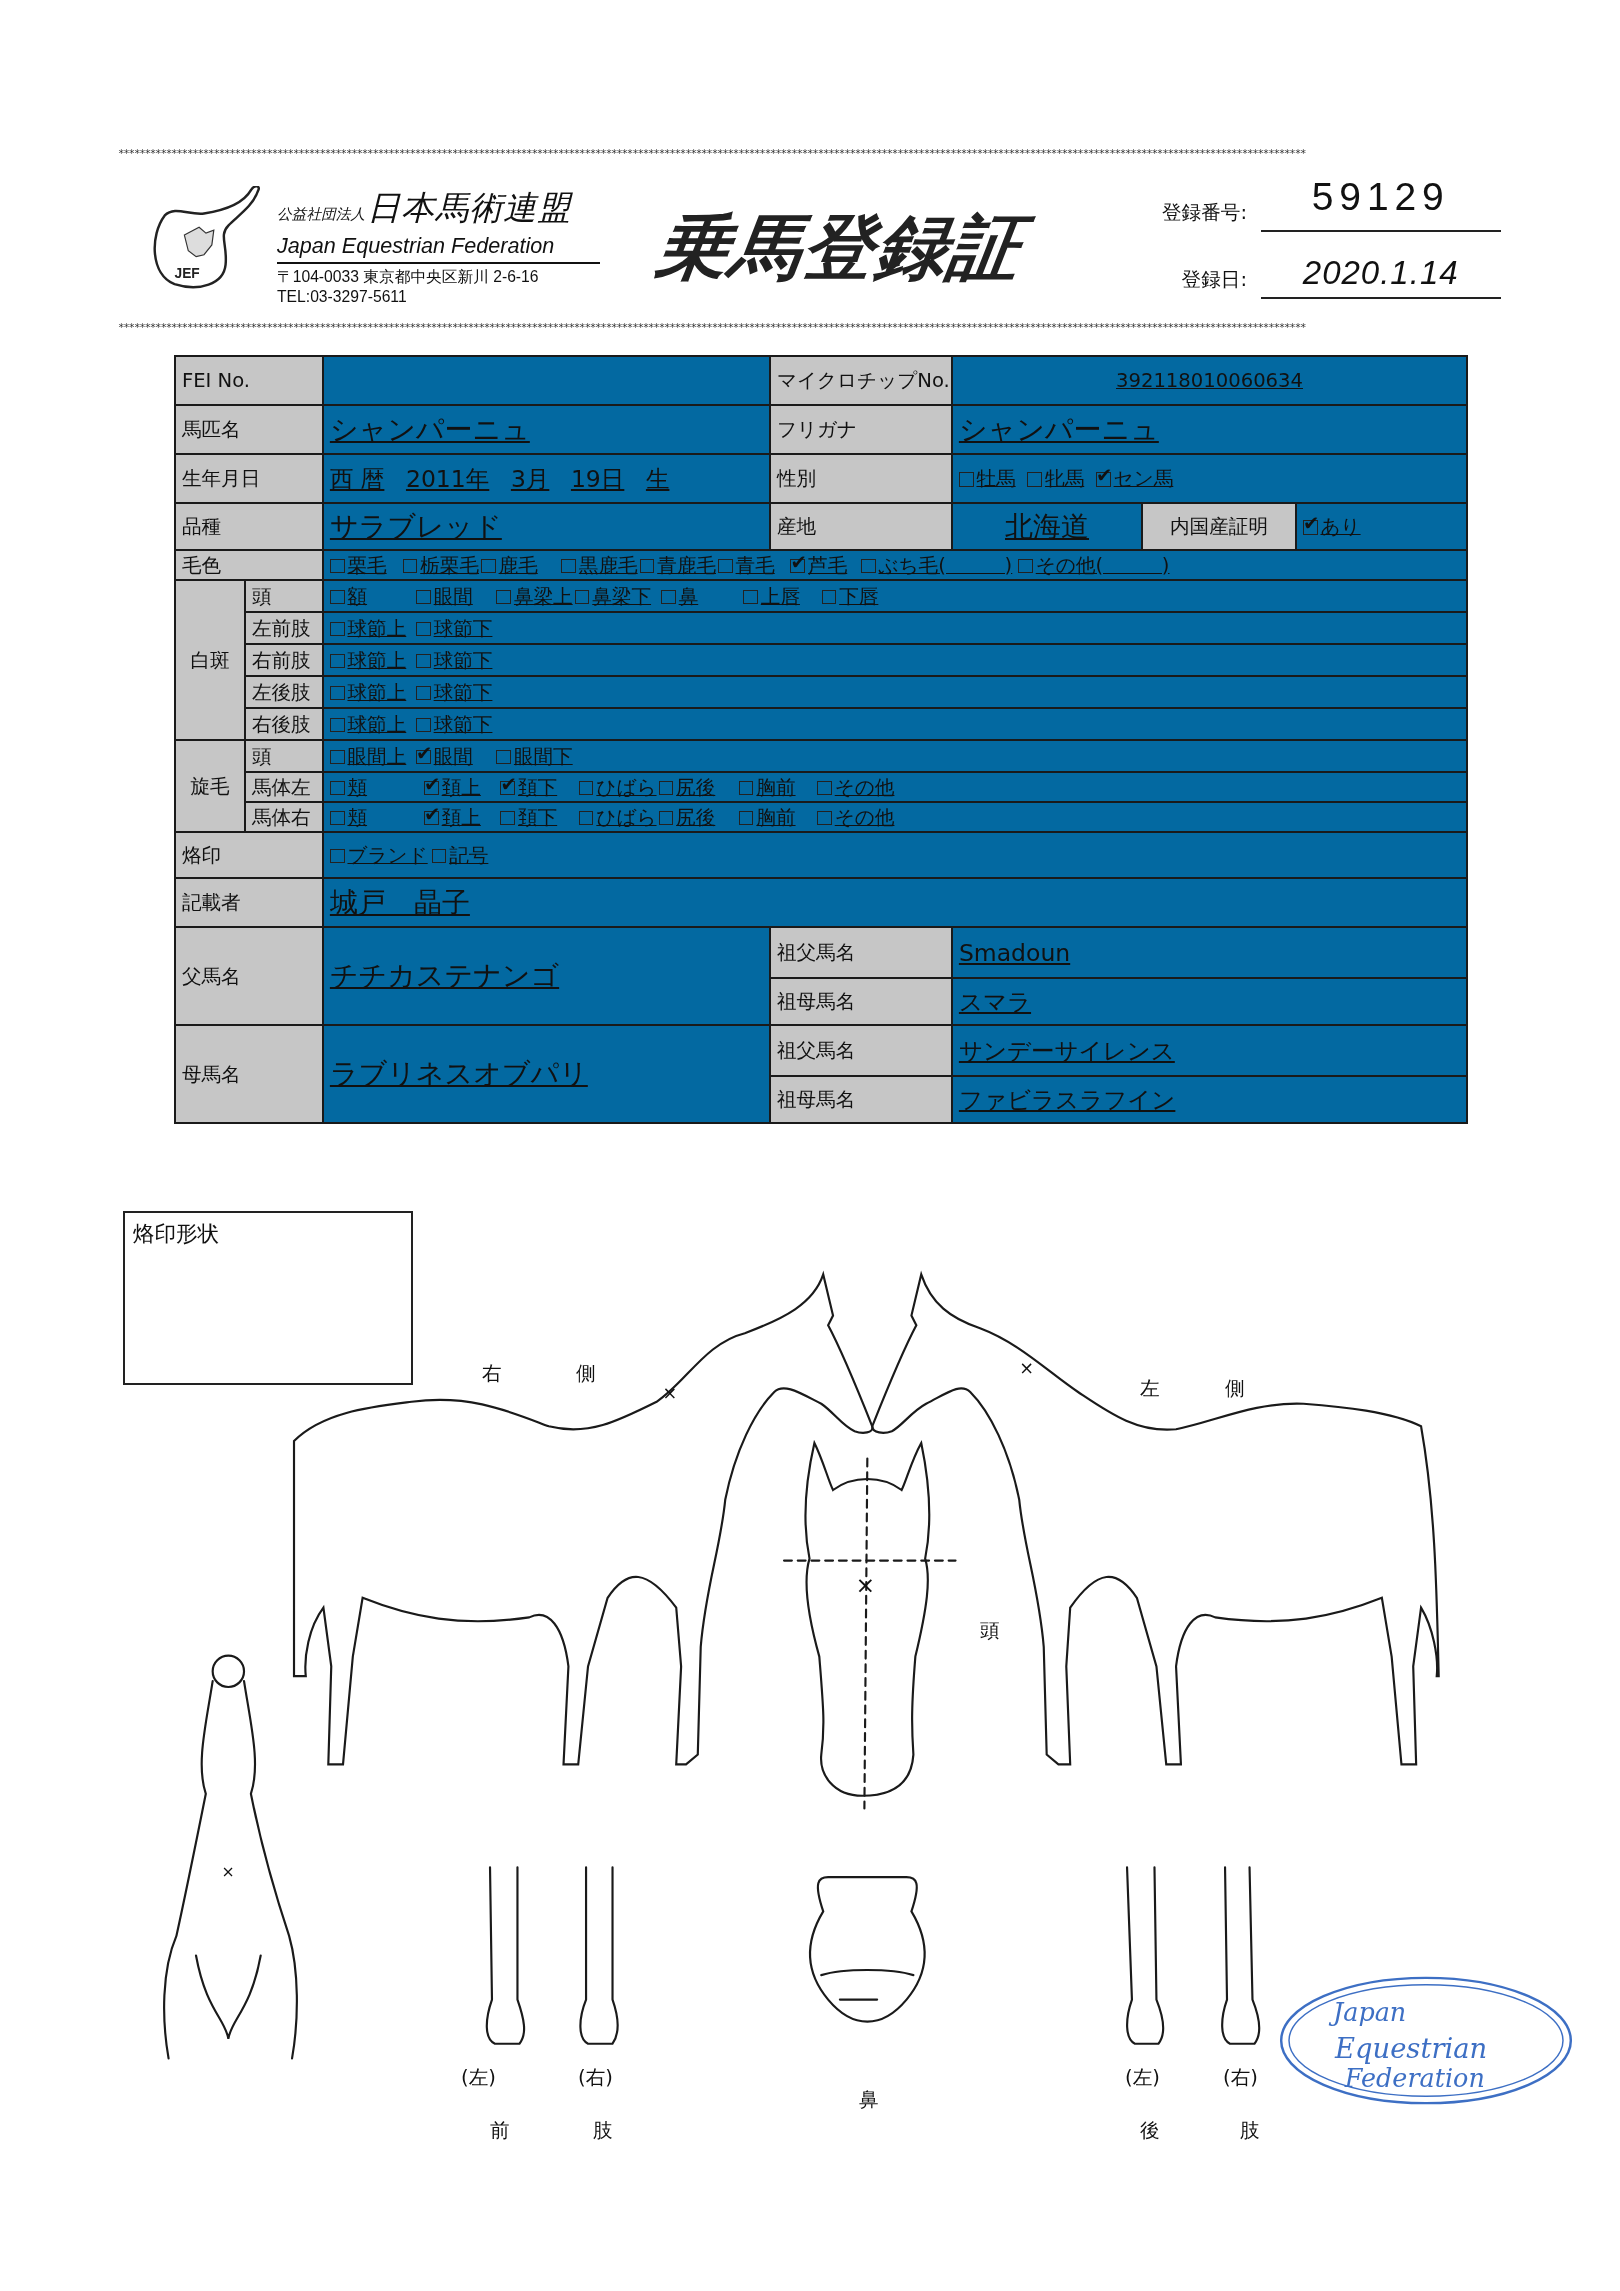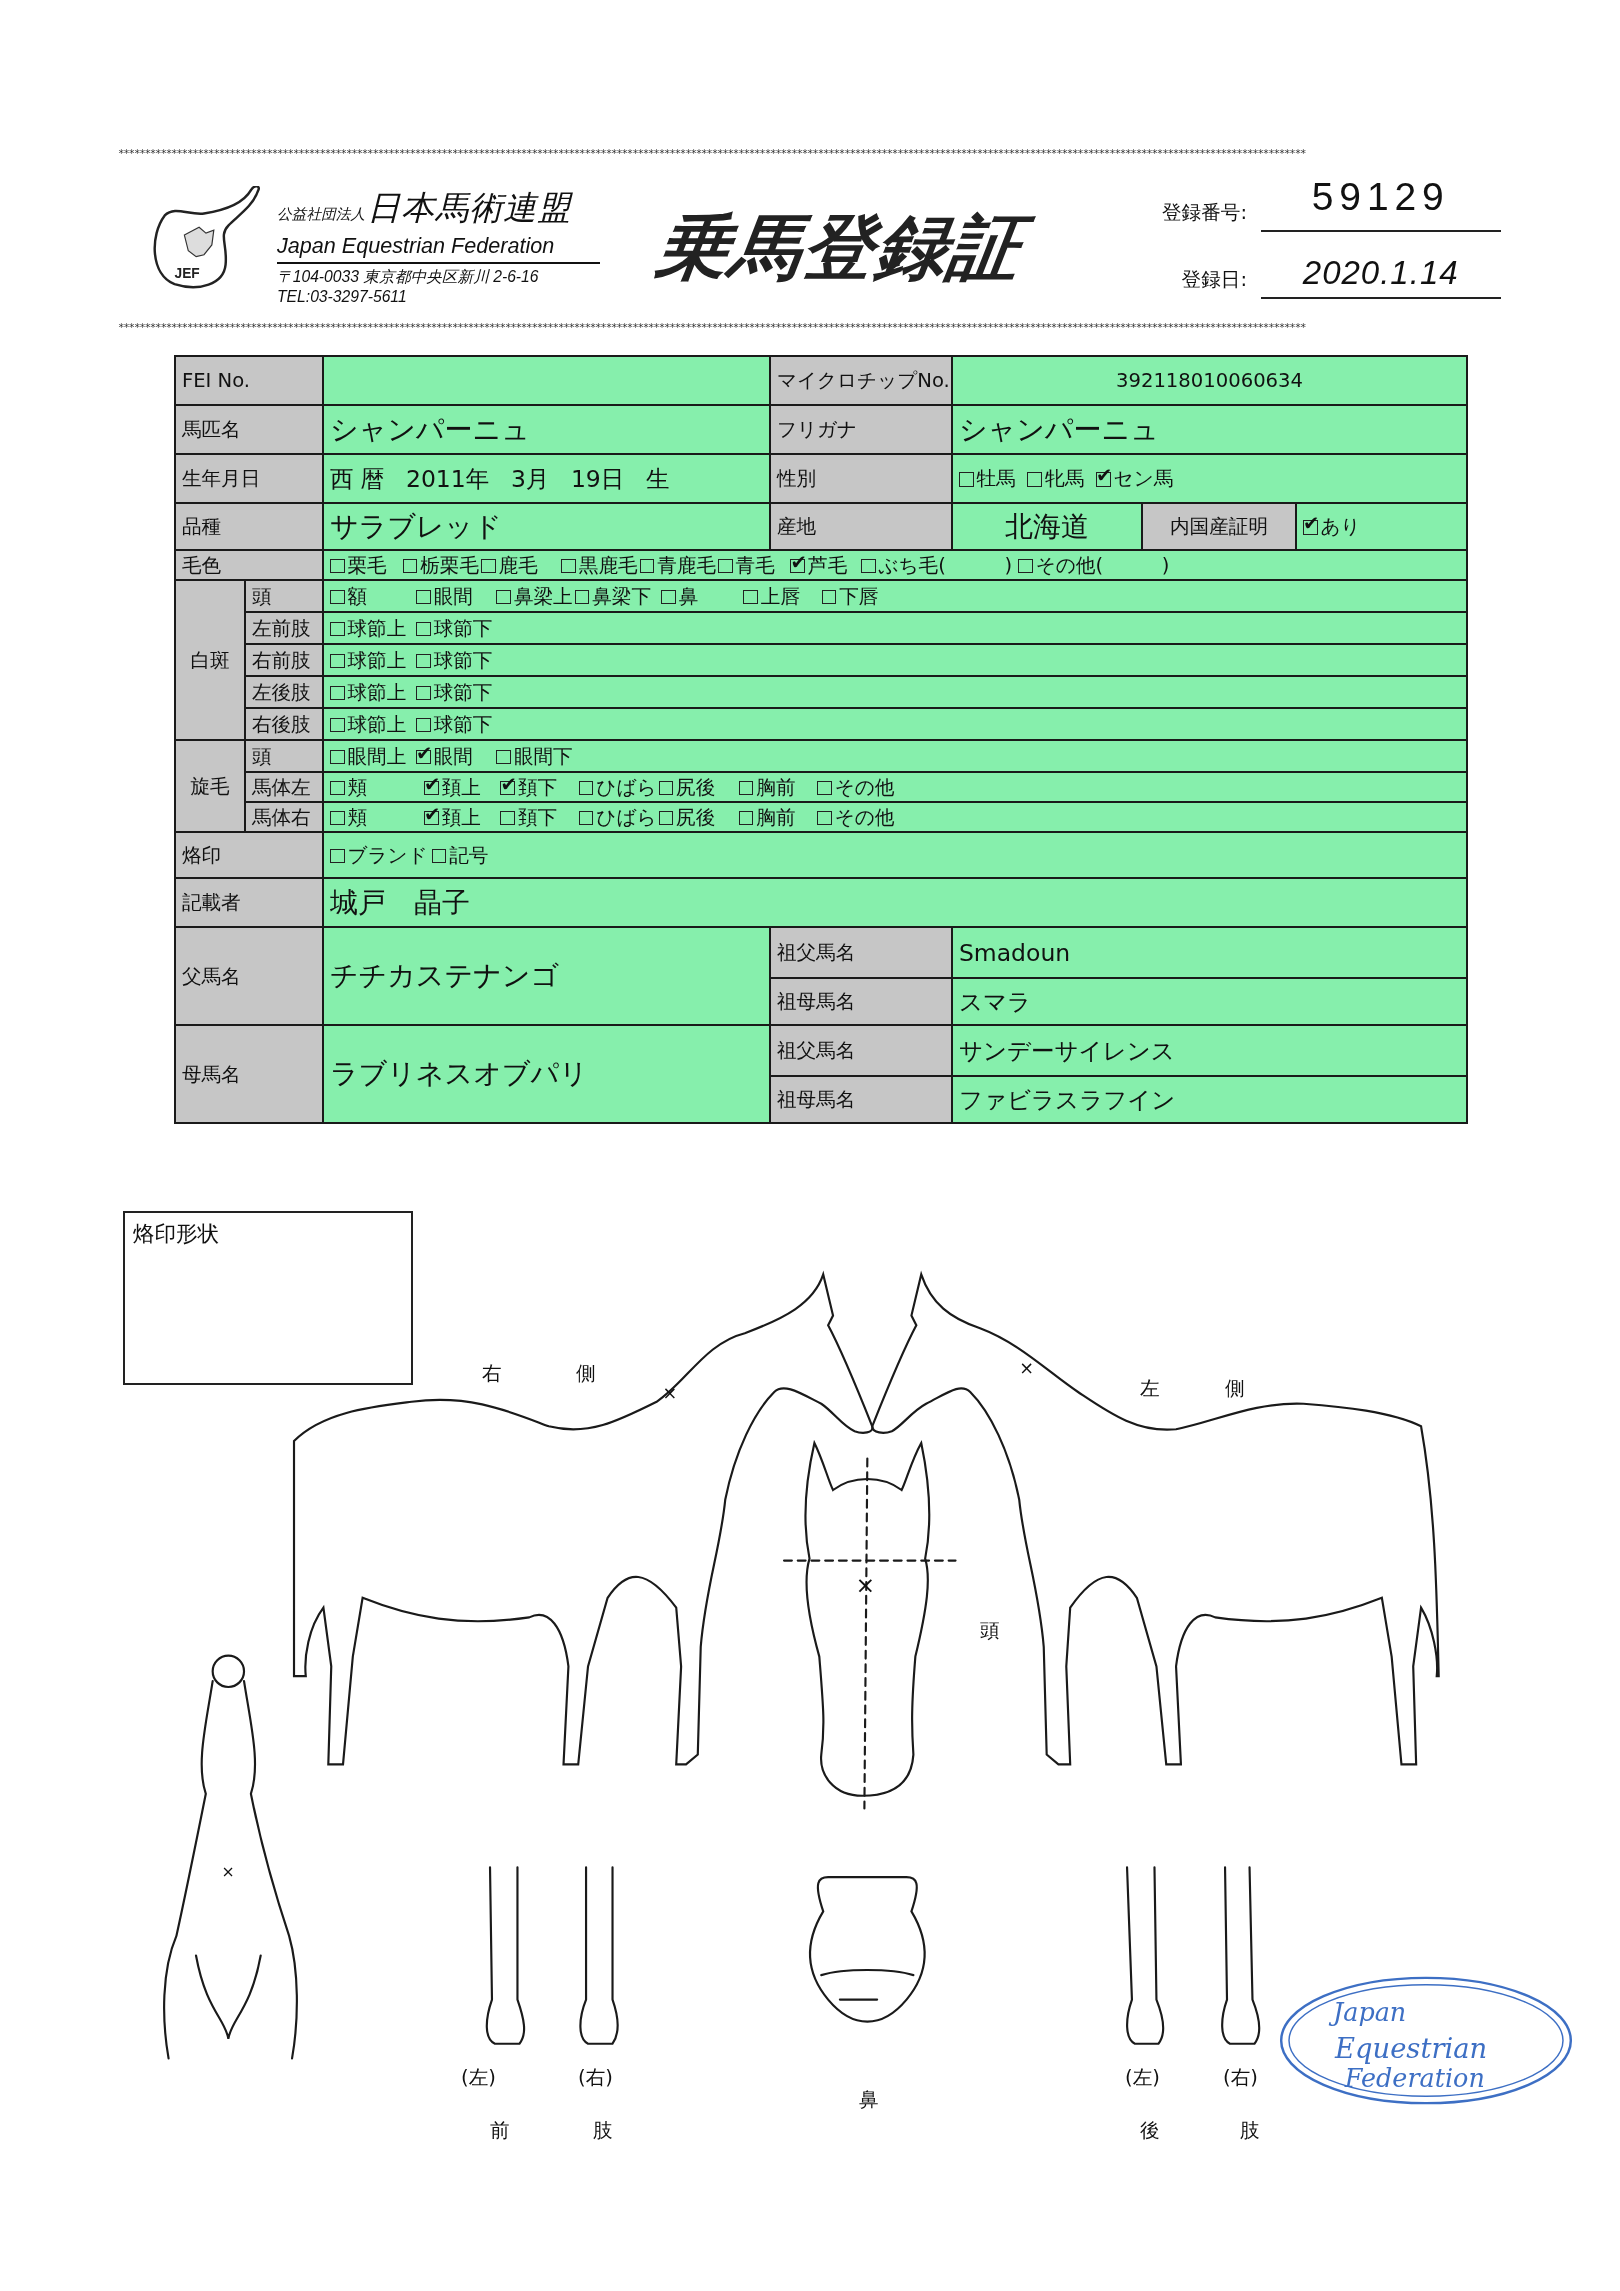--- a/index.html
+++ b/index.html
@@ -11,41 +11,41 @@
   #stars-top { top: 149px; }
   #stars-bot { top: 323px; }
 
   
   .logo { position: absolute; left: 145px; top: 186px; width: 118px; height: 106px; }
   .org-block { position: absolute; left: 277px; top: 186px; width: 328px; }
   .org-jp-small { font-size: 14.7px; font-style: italic; }
   .org-jp-big { font-size: 33px; font-style: italic; font-weight: normal; letter-spacing: 1px; margin-left: 2px; }
   .org-en { font-family: "Liberation Sans", sans-serif; font-style: italic; font-size: 21.6px; margin-top: 2px; }
   .org-rule { height: 2px; background: #111; width: 323px; margin-top: 2.9px; }
-  .org-addr { font-family: "Liberation Sans", sans-serif; font-style: italic; font-size: 15.7px; line-height: 15.7px; margin-top: 4.9px; }
+  .org-addr { font-family: "Liberation Sans", sans-serif; font-size: 15.7px; line-height: 15.7px; margin-top: 4.9px; }
 
   .doc-title { position: absolute; left: 657px; top: 201px; font-size: 71px; font-weight: bold; font-style: italic;
                letter-spacing: 2px; color: #222; transform: skewX(-8deg); }
 
   .reg-line { position: absolute; left: 1137px; display: flex; align-items: flex-end; }
   .reg-label { font-size: 19.6px; width: 110px; text-align: right; margin-right: 13.7px; padding-bottom: 5.9px; }
   .reg-value { width: 240px; border-bottom: 2px solid #222; text-align: center; padding-bottom: 3.9px; }
   #reg-no { top: 167px; }
   #reg-no .reg-value { font-family: "Liberation Sans", sans-serif; font-size: 39px; letter-spacing: 5.9px; height: 65px; line-height: 59px; }
   #reg-date { top: 250px; }
   #reg-date .reg-value { font-family: "Liberation Sans", sans-serif; font-size: 33px; font-style: italic; letter-spacing: 1px; height: 49px; line-height: 45px; transform: none; }
 
   
   .tbl { position: absolute; left: 174px; top: 355px; width: 1294px; border: 2.9px solid #1a1a1a; }
   .row { display: flex; border-top: 2px solid #1a1a1a; }
   .row:first-child { border-top: none; }
   .cell { display: flex; align-items: center; border-left: 2px solid #1a1a1a; padding: 0 5.9px; white-space: nowrap; overflow: hidden; }
   .cell:first-child { border-left: none; }
   .lbl { background: #c6c6c6; font-size: 19.6px; text-align: center; }
-  .val { background: #86efac; font-size: 19.6px; }
+  .val { background: #0369a1; font-size: 19.6px; text-decoration: underline; }
   .big { font-size: 28px; }
   .center { justify-content: center; }
 
   .chk { display: inline-block; width: 14.7px; height: 14.7px; border: 1.6px solid #222; margin-right: 2.9px; position: relative; top: 1px; vertical-align: middle; }
   .chk.on::after { content: "✔"; position: absolute; left: -1px; top: -8.8px; font-size: 19.6px; color: #111; }
   .opt { display: inline-flex; align-items: center; margin-right: 11.8px; font-size: 19.6px; }
 
   .sub-rows { display: flex; flex-direction: column; flex: 1; }
   .sub-row { display: flex; border-top: 2px solid #1a1a1a; }
   .sub-row:first-child { border-top: none; }

